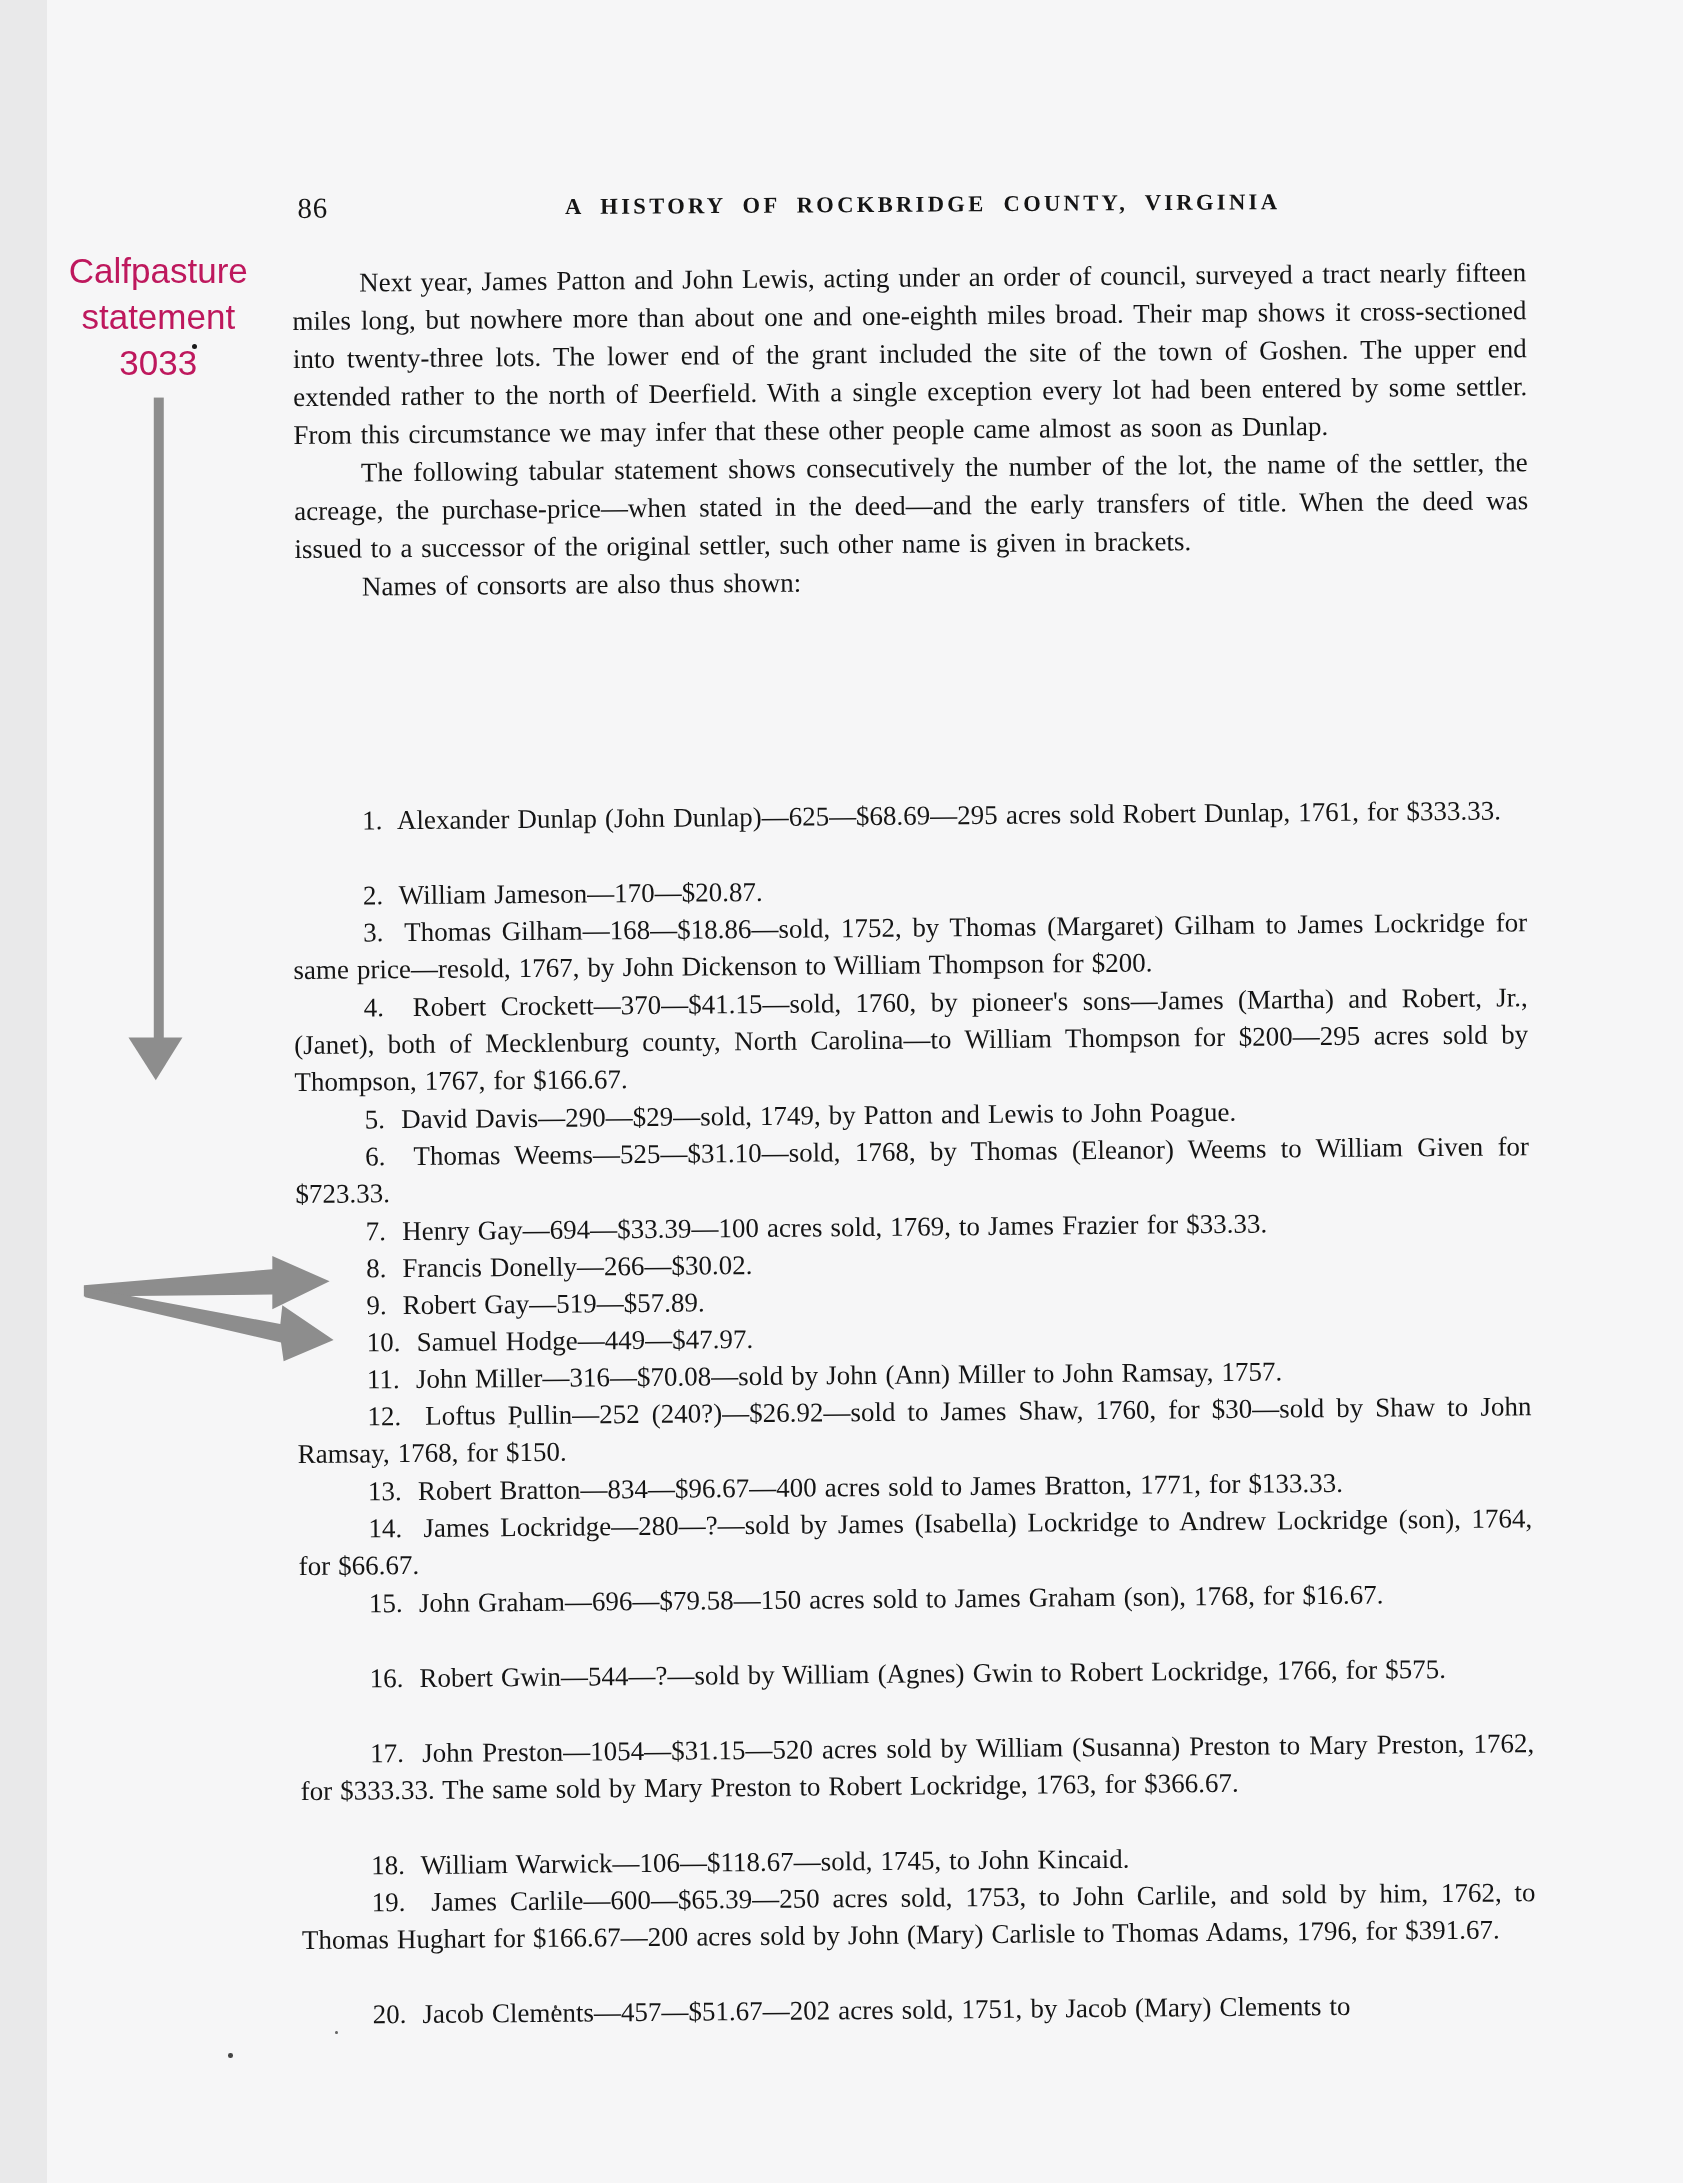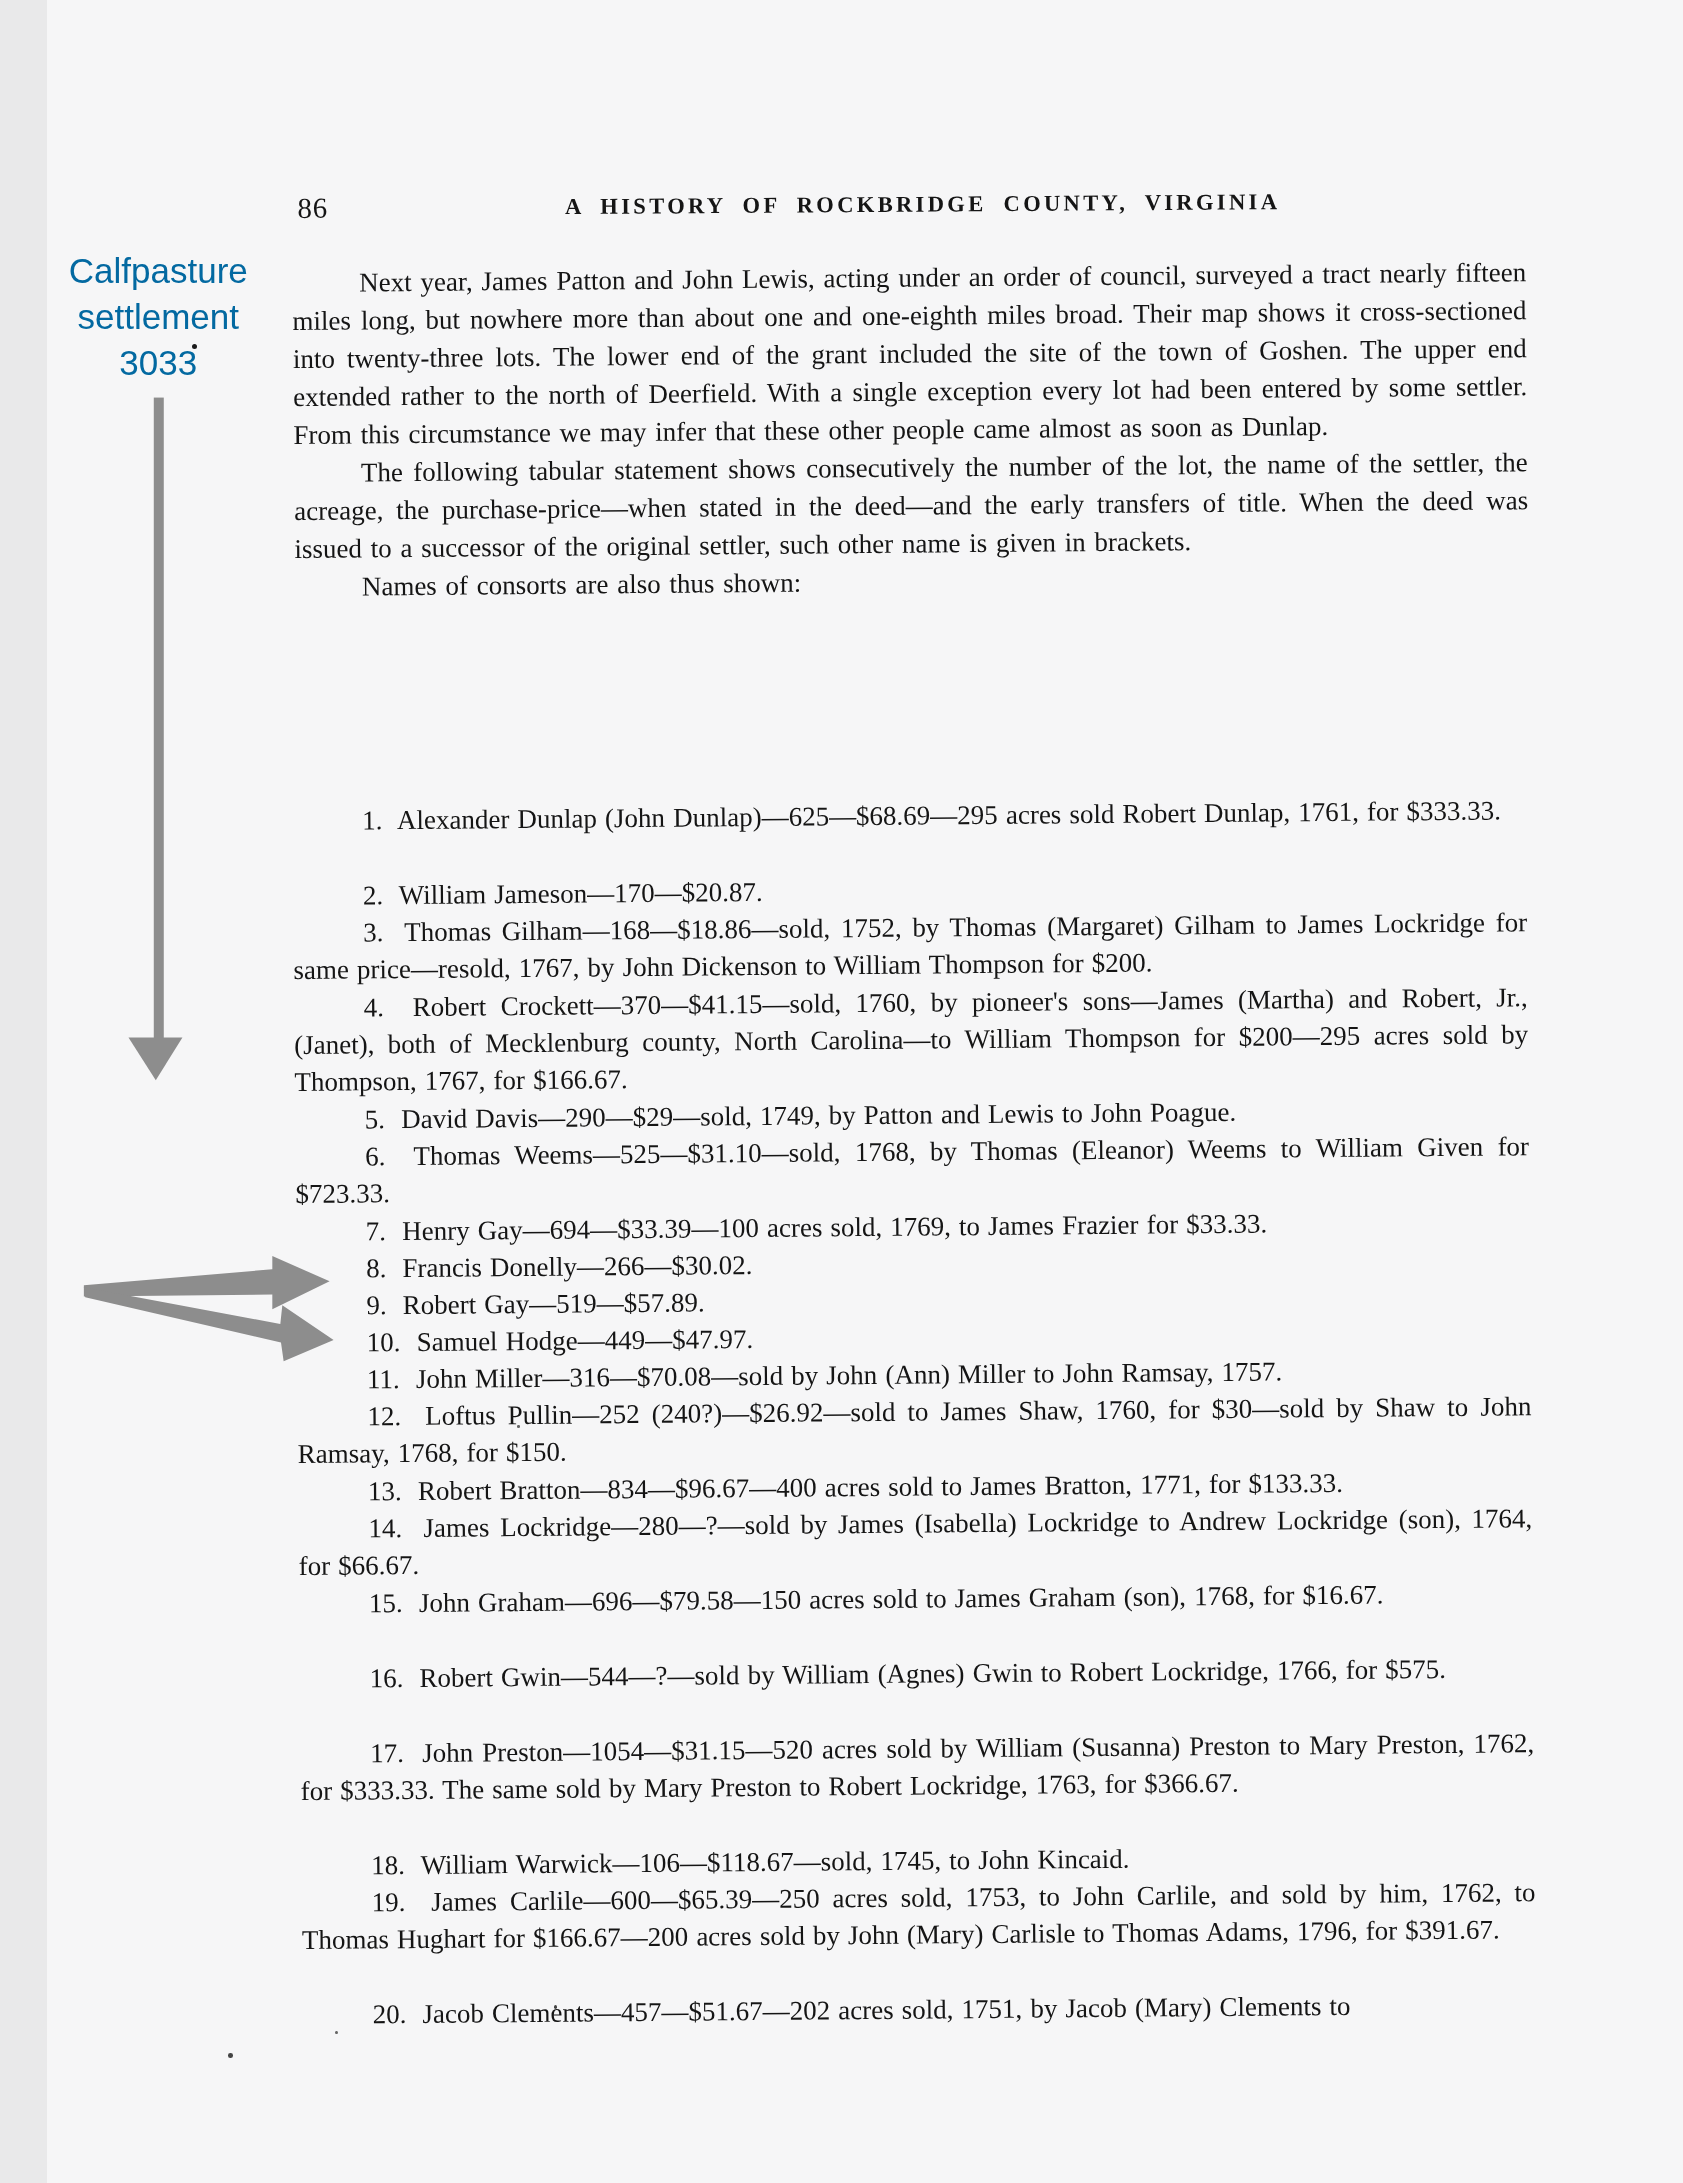--- a/index.html
+++ b/index.html
@@ -22,21 +22,21 @@
     font-size:29px;font-weight:400;letter-spacing:0.7px;
   }
   #running-title{
     position:absolute;left:0;right:-27px;top:4px;text-align:center;
     font-size:22.6px;font-weight:700;letter-spacing:3.3px;word-spacing:8px;
   }
   
   #margin-note{
     position:absolute;left:1.3px;top:248px;width:220px;
     font-family:"Liberation Sans","DejaVu Sans",sans-serif;
-    font-size:35px;line-height:46px;text-align:center;color:#0369a1;
+    font-size:35px;line-height:46px;text-align:center;color:#be185d;
   }
   #annotation-tick{
     position:absolute;left:145px;top:344px;width:5.3px;height:5.3px;
     border-radius:50%;background:#1a1a1a;
   }
   
   .text-col{
     position:absolute;left:245px;width:1234px;
     text-align:justify;
     transform:rotate(-0.5deg);transform-origin:0 0;
@@ -59,21 +59,21 @@
 
 <div id="page">
 
   <div id="running-head">
     <span id="page-number">86</span>
     <span id="running-title">A HISTORY OF ROCKBRIDGE COUNTY, VIRGINIA</span>
   </div>
 
   <div id="margin-note">
     <div>Calfpasture</div>
-    <div>settlement</div>
+    <div>statement</div>
     <div>3033</div>
   </div>
   <div id="annotation-tick"></div>
 
   <div id="intro" class="text-col">
     <p>Next year, James Patton and John Lewis, acting under an order of council, surveyed a tract nearly fifteen miles long, but nowhere more than about one and one-eighth miles broad.  Their map shows it cross-sectioned into twenty-three lots.  The lower end of the grant included the site of the town of Goshen.  The upper end extended rather to the north of Deerfield.  With a single exception every lot had been entered by some settler.  From this circumstance we may infer that these other people came almost as soon as Dunlap.</p>
     <p>The following tabular statement shows consecutively the number of the lot, the name of the settler, the acreage, the purchase-price—when stated in the deed—and the early transfers of title.  When the deed was issued to a successor of the original settler, such other name is given in brackets.</p>
     <p>Names of consorts are also thus shown:</p>
   </div>
 

